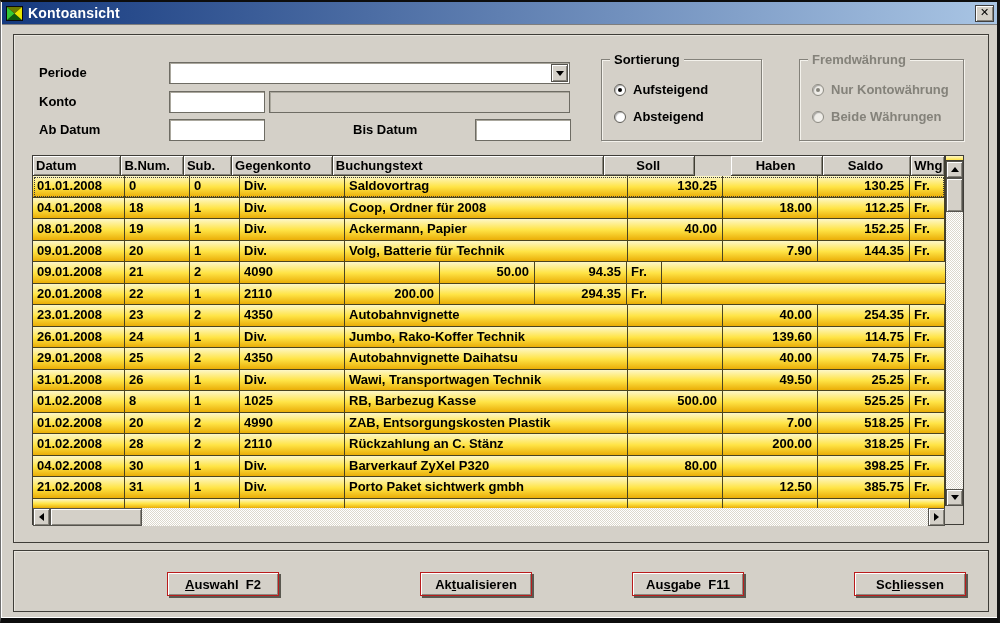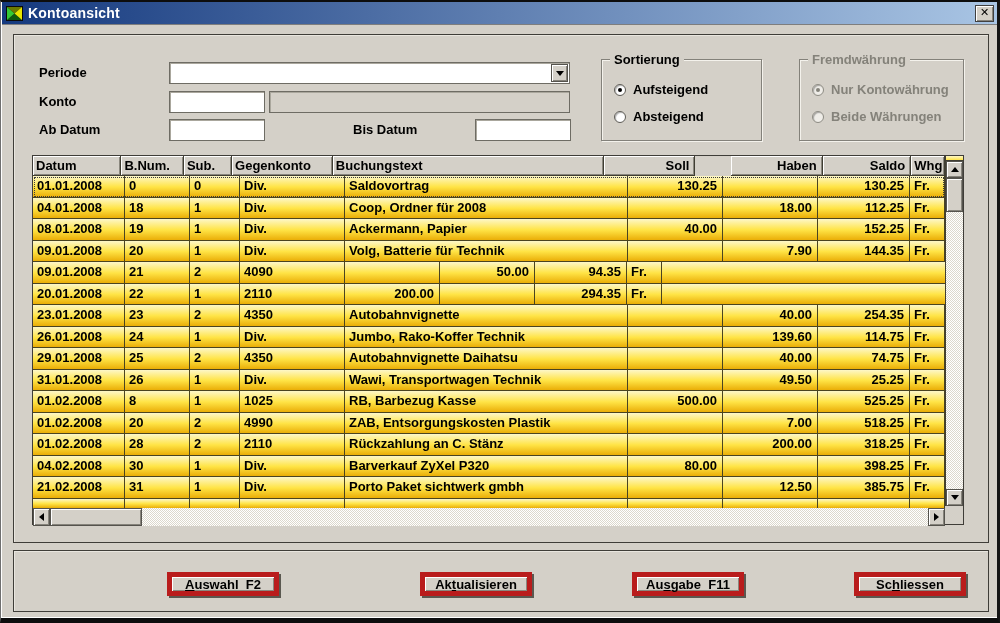--- a/index.html
+++ b/index.html
@@ -91,21 +91,21 @@
     border:1px solid #3f3d38; background:var(--accent-bg); display:flex;
   }
   .grid-left { width:912px; display:flex; flex-direction:column; }
   .grid-head { display:flex; height:20px; flex:0 0 auto; }
   .hcell {
     background:var(--accent-bg); font-size:13px; font-weight:bold; color:#000;
     border-right:1px solid #403e33; border-bottom:1px solid #403e33;
     box-shadow:inset 1px 1px 0 #ffffff, inset -1px -1px 0 #8a877e;
     padding:2px 3px 0 3px; white-space:nowrap; overflow:hidden;
   }
-  .hcell.num { text-align:right; padding-right:5px; }
+  .hcell.num { text-align:center; padding-right:5px; }
   .grid-body { flex:0 0 auto; }
   .trow {
     display:flex; height:21.5px;
     background:linear-gradient(180deg, var(--row-top) 0%, var(--row-mid) 52%, var(--row-bottom) 100%);
     border-bottom:1px solid var(--grid-line);
     position:relative;
   }
   .trow.selected { outline:1px dotted #3a3a3a; outline-offset:-2px; }
   .trow.partial { height:9px; overflow:hidden; border-bottom:none; }
   .ccell {
@@ -133,21 +133,21 @@
   .vscroll .sb-track { flex:1 1 auto; }
   .hscroll { height:18px; display:flex; flex:0 0 auto; }
   .hscroll .sb-btn { width:17px; }
   .hscroll .sb-thumb { width:92px; }
   .hscroll .sb-track { flex:1 1 auto; }
   .corner { width:18px; height:18px; background:var(--accent-bg); }
 
   
   .push-btn {
     position:absolute; top:21px; height:24px; width:112px;
-    background:#d4d0c8; border:5px solid #b91c1c;
+    background:#d4d0c8; border:1px solid #b91c1c;
     box-shadow:inset 1px 1px 0 #ffffff, inset -1px -1px 0 #8a877e, 2px 2px 0 #5a5850;
     font-family:"Liberation Sans",sans-serif; font-size:13px; font-weight:bold; color:#000;
     white-space:pre; text-align:center; cursor:default;
   }
   .push-btn .u { text-decoration:underline; }
 </style>
 </head>
 <body>
 
 <div class="window">

